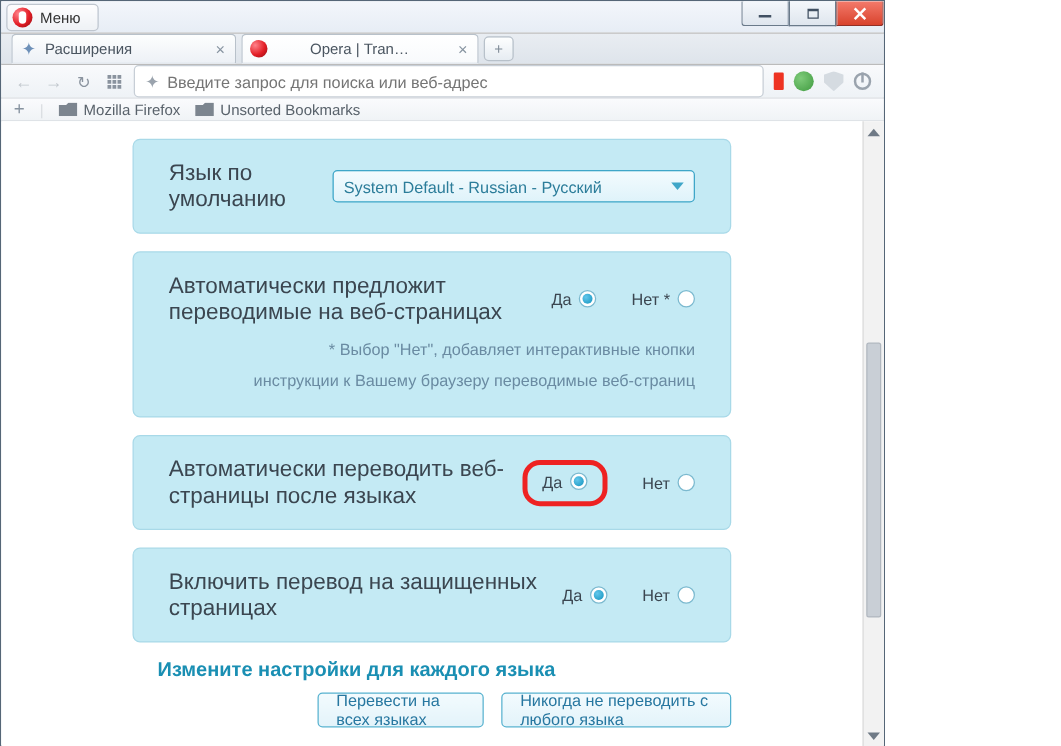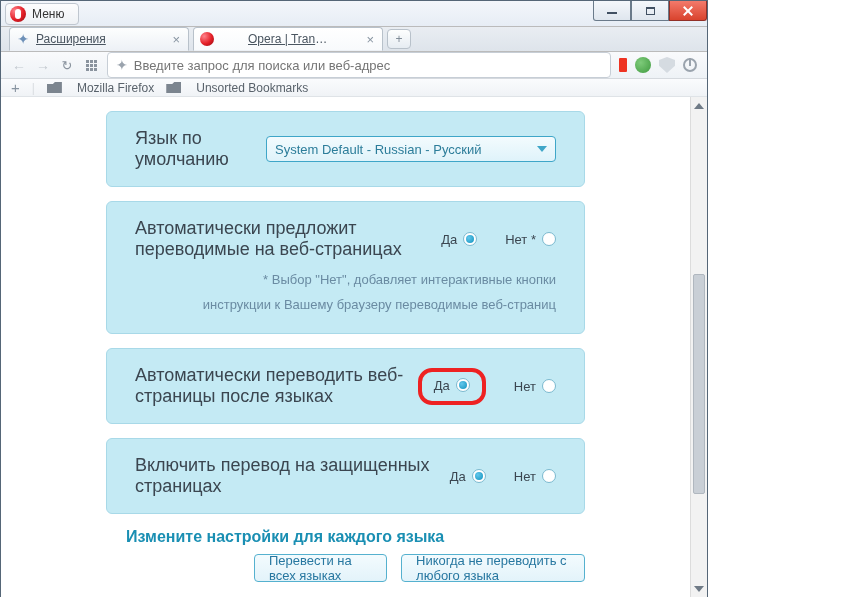--- a/index.html
+++ b/index.html
@@ -24,21 +24,21 @@
   .ico-close::before,.ico-close::after{content:"";position:absolute;left:5px;top:0;width:2px;height:12px;background:#fff;}
   .ico-close::before{transform:rotate(45deg);} .ico-close::after{transform:rotate(-45deg);}
 
   
   .tabstrip { height:28px; background:linear-gradient(#e9edf2,#dee4eb); display:flex; align-items:flex-end; padding:0 8px; gap:4px; border-bottom:1px solid #bbb;}
   .tab { height:24px; min-width:180px; max-width:190px; background:linear-gradient(#fdfefe,#edf1f6); border:1px solid #b8c1ca; border-bottom:1px solid #edf1f6; border-radius:4px 4px 0 0; display:flex; align-items:center; padding:0 6px; gap:6px; cursor:pointer; color:#4a5560;}
   .tab.active{ background:linear-gradient(#ffffff,#f8fafc);gap:34px;}
   .tab .favicon{ width:14px; height:14px; display:inline-flex; align-items:center; justify-content:center;}
   .fav-ext{ color:#6d90b8; font-size:14px; line-height:1;}
   .fav-opera{ width:14px;height:14px;border-radius:7px;background:radial-gradient(circle at 30% 30%,#ff828a,#e31e26 55%,#8f0a10);}
-  .tab .title{ flex:1; white-space:nowrap; overflow:hidden; text-overflow:ellipsis; font-size:12px;text-decoration:underline;}
+  .tab .title{ flex:1; white-space:nowrap; overflow:hidden; text-overflow:ellipsis; font-size:12px;}
   .tab .close-x{ color:#8794a1; font-size:13px; cursor:pointer; padding:0 2px;}
   .newtab { width:24px; height:20px; border:1px solid #b8c1ca; border-radius:4px; background:linear-gradient(#fdfefe,#e6ecf2); display:flex;align-items:center;justify-content:center; color:#7f8b97; cursor:pointer; margin-bottom:2px;}
 
   
   .navrow { height:34px; display:flex; align-items:center; gap:8px; padding:0 10px; background:linear-gradient(#f9fafc,#eef2f6); border-bottom:1px solid #d5d9de;}
   .nav-ico { width:16px; height:16px; display:flex; align-items:center; justify-content:center; color:#8a939e; cursor:pointer;}
   .nav-ico.disabled{ color:#c3c9cf; cursor:default;}
   .arrow { font-size:14px; }
   .reload { font-size:13px;}
   .grid-ico{ display:grid; grid-template-columns:repeat(3,3px); grid-template-rows:repeat(3,3px); gap:1px;}
@@ -49,21 +49,21 @@
   .right-icons{ display:flex; gap:8px; align-items:center;}
   .opera-badge{ width:8px;height:14px;background:#e32;border-radius:1px;}
   .globe{ width:16px;height:16px;border-radius:8px;background:radial-gradient(circle at 35% 35%, #7ecb7a,#3f9a3f);}
   .shield{ width:16px;height:16px;clip-path:polygon(50% 0,100% 18%,100% 55%,50% 100%,0 55%,0 18%);background:#d5dbe1;}
   .power{ width:14px;height:14px;border:2px solid #9aa3ad;border-radius:8px;position:relative;}
   .power::after{content:"";position:absolute;left:50%;top:-2px;width:2px;height:8px;background:#9aa3ad;transform:translateX(-50%);}
 
   
   .bmrow{ height:28px; display:flex; align-items:center; gap:12px; padding:0 10px; background:linear-gradient(#fafbfd,#f0f3f6); border-bottom:1px solid #dfe3e7; color:#59626b;}
   .bm-add{ font-size:15px; color:#8793a0; cursor:pointer;}
-  .folder{ display:inline-flex; align-items:center; gap:15px; cursor:pointer;}
+  .folder{ display:inline-flex; align-items:center; gap:5px; cursor:pointer;}
   .folder-ico{ width:15px;height:11px;background:#7c858f;clip-path:polygon(0 2px,6px 2px,8px 0,15px 0,15px 11px,0 11px);}
 
   
   .content-wrap{ flex:1; display:flex; background:#fff;}
   .content-scroll{ flex:1; overflow:hidden; padding:0 0 0 0;}
   .content{ padding:0 25px 15px 25px;}
   .section-heading{ color:#1a8fb3; font-size:16px; font-weight:bold; margin:12px 0 8px 100px;}
 
   .card{ background:#c4eaf4; border:1px solid #a8d9e8; border-radius:6px; margin:14px 80px; padding:16px 28px; color:#3b4650;}
   .card.default-lang{ display:flex; align-items:center; justify-content:space-between;}

